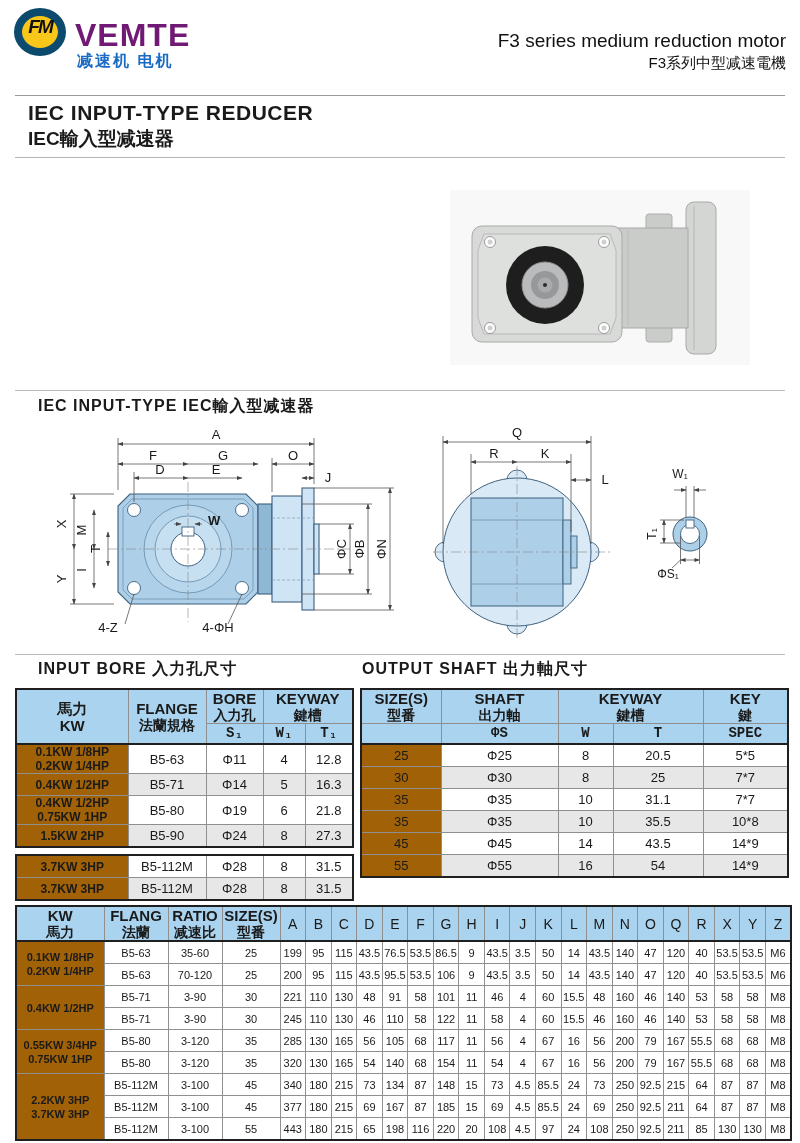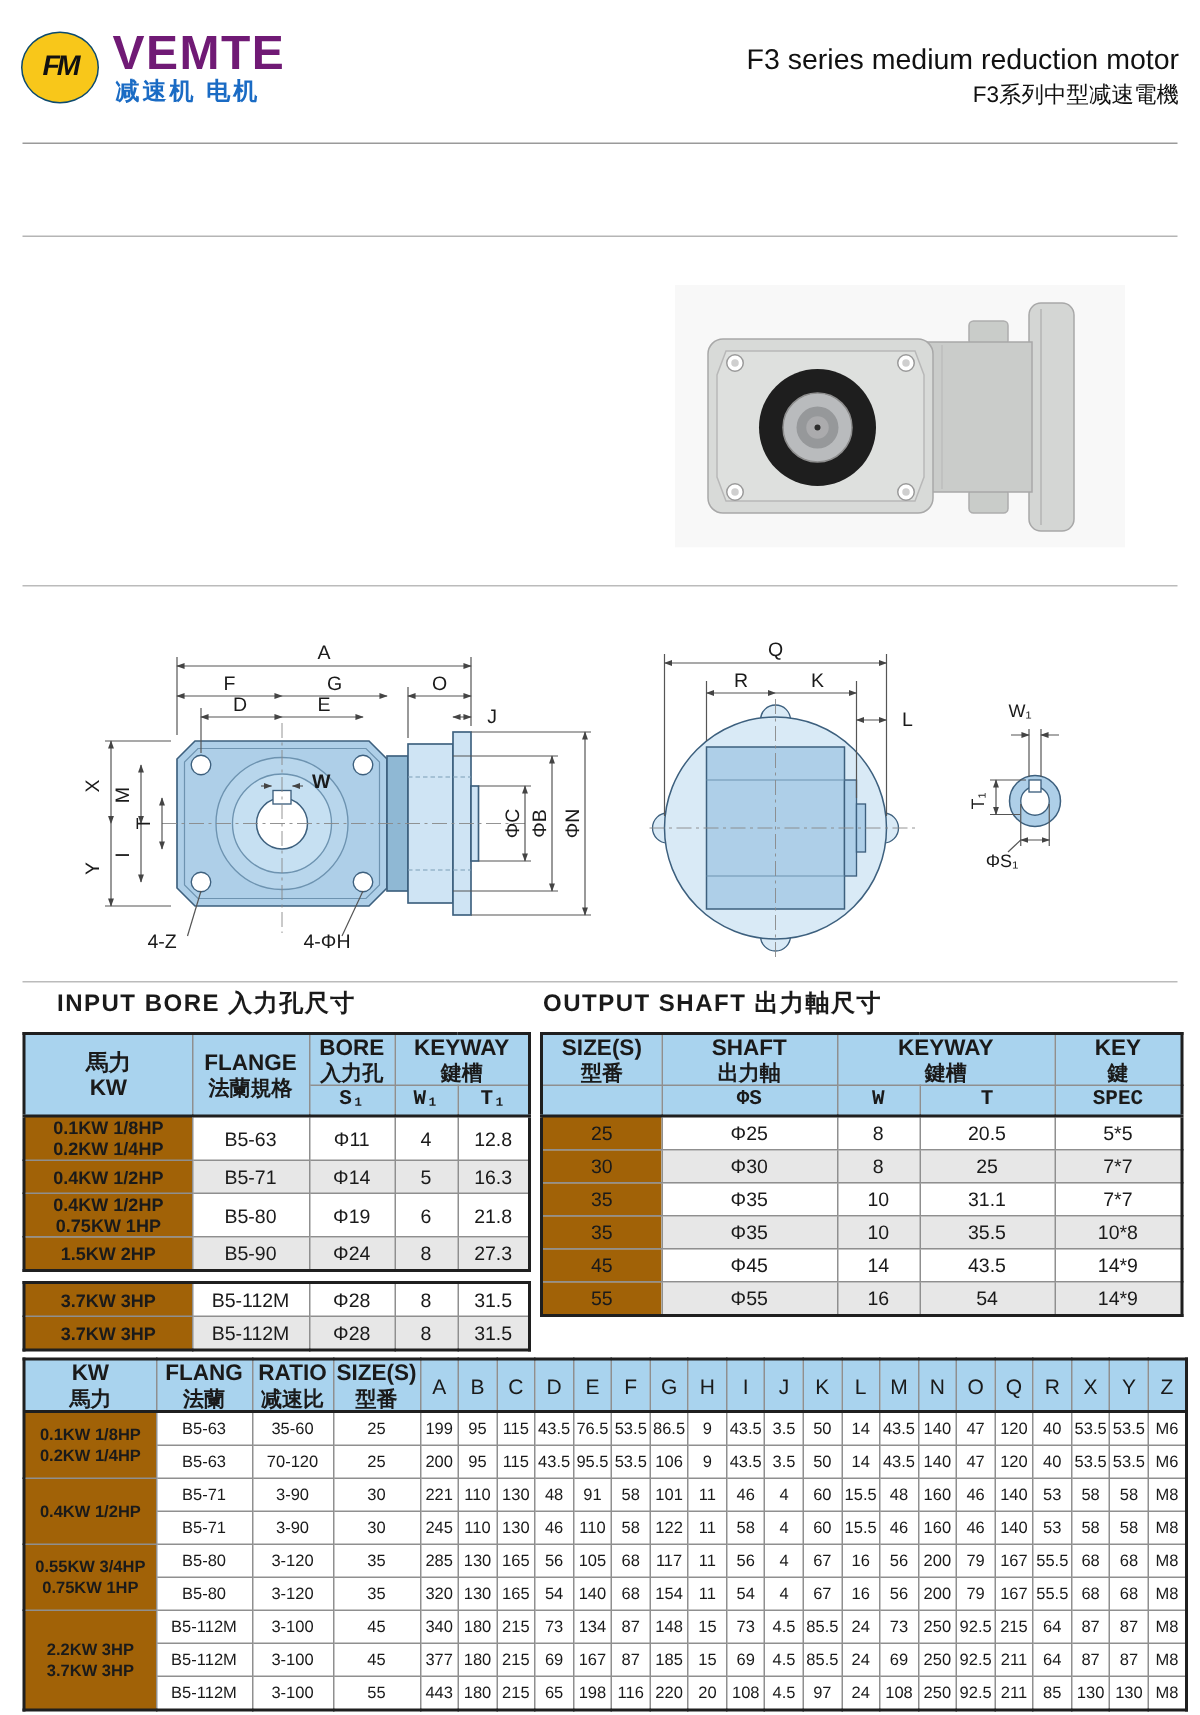--- a/index.html
+++ b/index.html
@@ -1,23 +1,23 @@
 <!DOCTYPE html>
 <html><head>
 <meta charset="utf-8">
 <style>
   html,body{margin:0;padding:0;background:#fff;}
   .page{position:relative;width:800px;height:1143px;background:#fff;overflow:hidden;
         font-family:"Liberation Sans",sans-serif;color:#1a1a1a;}
   .rule{position:absolute;left:15px;width:770px;height:1px;background:#9a9a9a;}
 
   
-  .logo-oval{position:absolute;left:14px;top:21px;width:52px;height:48px;border-radius:50%;
-             background:#f8c71a;border:1px solid #0c4a6e;box-sizing:border-box;
-             display:flex;align-items:center;justify-content:center;}
+  .logo-oval{position:absolute;left:14px;top:8px;width:52px;height:48px;border-radius:50%;
+             background:#f8c71a;border:8px solid #0c4a6e;box-sizing:border-box;
+             display:flex;justify-content:center;}
   .logo-mark{font-weight:bold;font-style:italic;font-size:19px;color:#111;letter-spacing:-2px;}
   .brand-name{position:absolute;left:75px;top:17px;font-size:32px;font-weight:bold;color:#701a75;letter-spacing:1px;}
   .brand-cn{position:absolute;left:77px;top:51px;font-size:16px;font-weight:bold;color:#1a6bc4;letter-spacing:2px;}
   .hdr-en{position:absolute;right:14px;top:30px;font-size:19px;color:#111;}
   .hdr-cn{position:absolute;right:14px;top:54px;font-size:15px;color:#111;}
 
   .title-en{position:absolute;left:28px;top:101px;font-size:21px;font-weight:bold;letter-spacing:.5px;}
   .title-cn{position:absolute;left:28px;top:126px;font-size:19px;font-weight:bold;}
 
   .photo-caption{position:absolute;left:450px;top:164px;width:300px;text-align:center;
@@ -74,20 +74,22 @@
 
   <div class="logo-oval">
     <span class="logo-mark">FM</span>
   </div>
   <div class="brand-name">VEMTE</div>
   <div class="brand-cn">减速机 电机</div>
   <div class="hdr-en">F3 series medium reduction motor</div>
   <div class="hdr-cn">F3系列中型减速電機</div>
   <div class="rule" style="top:95px"></div>
 
+  <div class="title-en">IEC INPUT-TYPE REDUCER</div>
+  <div class="title-cn">IEC輸入型减速器</div>
   <div class="rule" style="top:157px;background:#b5b5b5"></div>
 
   <svg class="photo-svg" width="300" height="175" viewBox="0 0 300 175">
     <rect x="0" y="0" width="300" height="175" fill="#f8f8f8"></rect>
     <rect x="236" y="12" width="30" height="152" rx="8" fill="#d4d6d4" stroke="#a8a8a8"></rect>
     <line x1="244" y1="16" x2="244" y2="160" stroke="#b5b5b5"></line>
     <rect x="196" y="24" width="26" height="16" rx="3" fill="#c9ccc9" stroke="#adadad"></rect>
     <rect x="196" y="136" width="26" height="16" rx="3" fill="#c9ccc9" stroke="#adadad"></rect>
     <rect x="168" y="38" width="70" height="100" fill="#caccca" stroke="#a8a8a8"></rect>
     <line x1="178" y1="40" x2="178" y2="136" stroke="#bcbebc"></line>
@@ -102,20 +104,21 @@
     <circle cx="154" cy="138" r="5.5" fill="#fff" stroke="#9a9a9a"></circle>
       <circle cx="154" cy="138" r="2.5" fill="#cfcfcf"></circle>
     <circle cx="95" cy="95" r="39" fill="#1e1e1e"></circle>
     <circle cx="95" cy="95" r="23" fill="#b9bbbd" stroke="#8e8e8e"></circle>
     <circle cx="95" cy="95" r="14" fill="#96989a"></circle>
     <circle cx="95" cy="95" r="7.5" fill="#ababad"></circle>
     <circle cx="95" cy="95" r="2" fill="#2e2e2e"></circle>
   </svg>
   <div class="rule" style="top:390px;background:#bbb"></div>
 
+  <div class="draw-title">IEC INPUT-TYPE  IEC輸入型减速器</div>
 
   <svg class="svg-front" width="365" height="220" viewBox="0 0 365 220">
     <defs>
       <marker id="a1" viewBox="0 0 10 10" refX="9" refY="5" markerWidth="7" markerHeight="7" orient="auto-start-reverse">
         <path d="M0,1.5 L10,5 L0,8.5 Z" fill="#444"></path>
       </marker>
     </defs>
     <g stroke="#3d607e" stroke-width="1.1" fill="#aecfe8">
       <path d="M80,70 L196,70 L208,82 L208,168 L196,180 L80,180 L68,168 L68,82 Z"></path>
       <rect x="208" y="80" width="14" height="90" fill="#8fb8d4"></rect>

